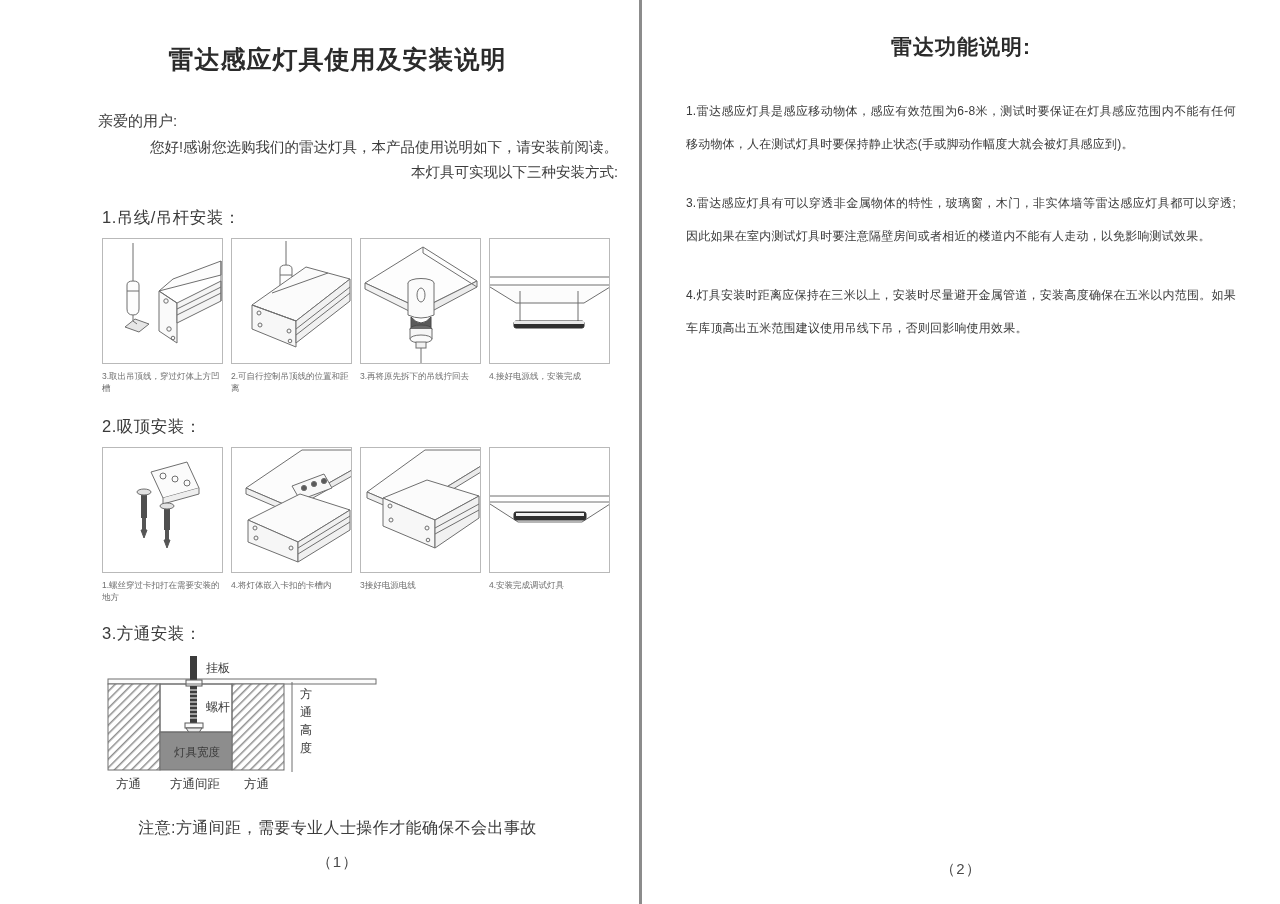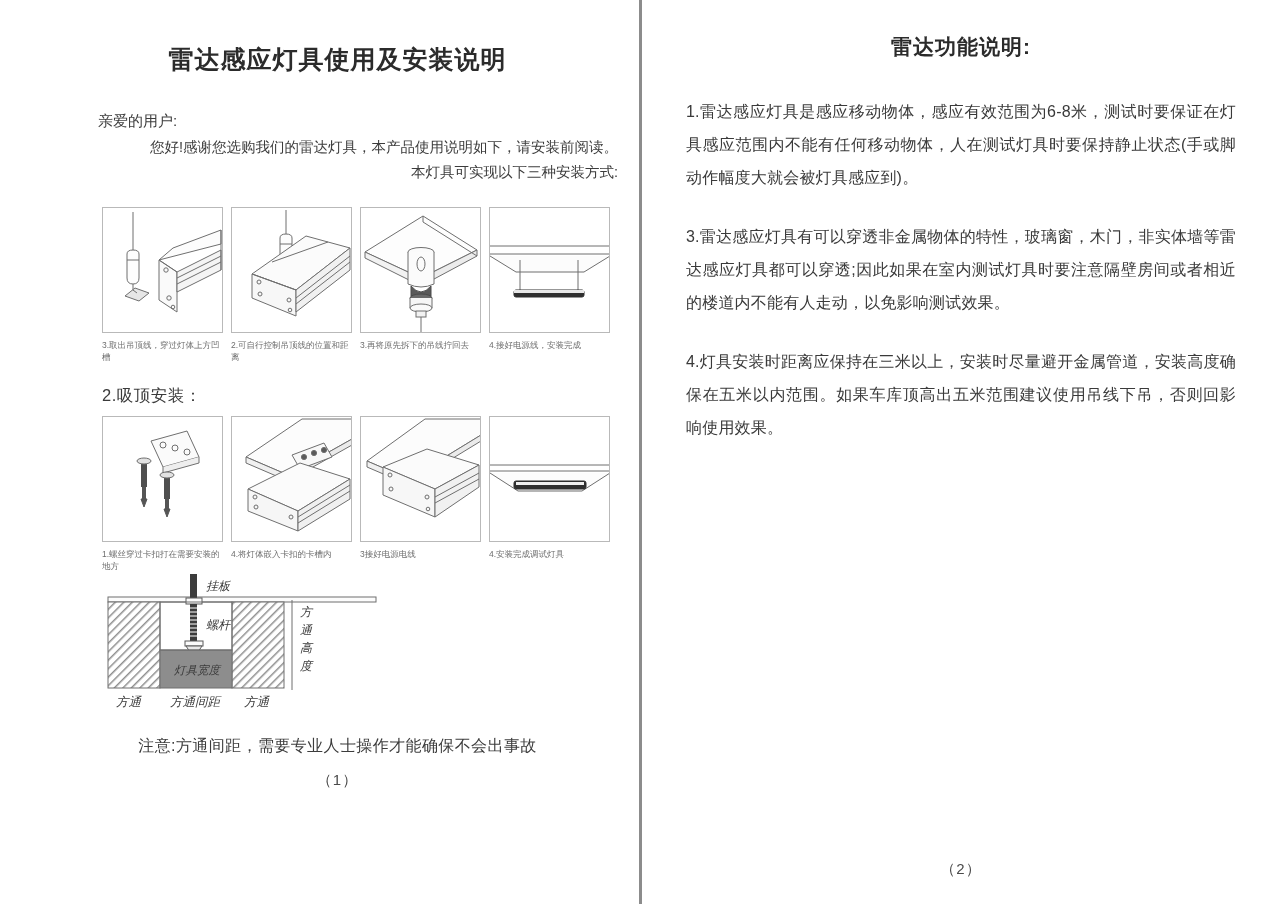--- a/index.html
+++ b/index.html
@@ -119,21 +119,20 @@
     width: 122px;
     font-size: 8.5px;
     line-height: 12px;
     color: #6e6e6e;
   }
 
   
   .fangtong-wrap {
     margin-left: 66px;
     margin-top: 0;
-    font-style: italic;
   }
 
   .note {
     text-align: center;
     font-size: 16px;
     color: #3c3c3c;
     margin-top: 20px;
     letter-spacing: 0.4px;
   }
   .page-number {
@@ -151,21 +150,21 @@
     left: 0; right: 0;
     top: 860px;
     letter-spacing: 1px;
   }
 
   
   .body-right {
     margin: 34px 44px 0 44px;
   }
   .para {
-    font-size: 16px;
+    font-size: 12px;
     line-height: 33px;
     color: #3a3a3a;
     margin-bottom: 26px;
     text-align: justify;
     letter-spacing: 0.2px;
   }
 </style>
 </head>
 <body>
 
@@ -175,20 +174,21 @@
 
     <h1 class="doc-title">雷达感应灯具使用及安装说明</h1>
 
     <div class="intro">
       <div class="intro-salutation">亲爱的用户:</div>
       <div class="intro-line">您好!感谢您选购我们的雷达灯具，本产品使用说明如下，请安装前阅读。</div>
       <div class="intro-line">本灯具可实现以下三种安装方式:</div>
     </div>
 
     <div class="section" style="margin-top:22px;">
+      <div class="section-title">1.吊线/吊杆安装：</div>
 
       <div class="panel-row">
 
         <div class="panel">
           <svg width="120" height="124" viewBox="0 0 120 124">
             <g fill="none" stroke="#6f6f6f" stroke-width="1">
               <path d="M30 4 L30 46"></path>
               <path d="M24 46 q0 -4 6 -4 q6 0 6 4 l0 24 q0 6 -6 6 q-6 0 -6 -6 z" fill="#fdfdfd"></path>
               <path d="M24 52 l12 0"></path>
               <path d="M30 76 l0 6"></path>
@@ -364,20 +364,23 @@
       </div>
 
       <div class="caption-row">
         <div class="caption">1.螺丝穿过卡扣打在需要安装的地方</div>
         <div class="caption">4.将灯体嵌入卡扣的卡槽内</div>
         <div class="caption">3接好电源电线</div>
         <div class="caption">4.安装完成调试灯具</div>
       </div>
     </div>
 
+    <div class="section" style="margin-top:20px;">
+      <div class="section-title">3.方通安装：</div>
+    </div>
 
     <div class="fangtong-wrap">
       <svg width="320" height="140" viewBox="0 0 320 140">
         <defs>
           <pattern id="hatch" width="6" height="6" patternUnits="userSpaceOnUse" patternTransform="rotate(45)">
             <rect width="6" height="6" fill="#ffffff"></rect>
             <line x1="0" y1="0" x2="0" y2="6" stroke="#8f8f8f" stroke-width="3"></line>
           </pattern>
         </defs>
 

